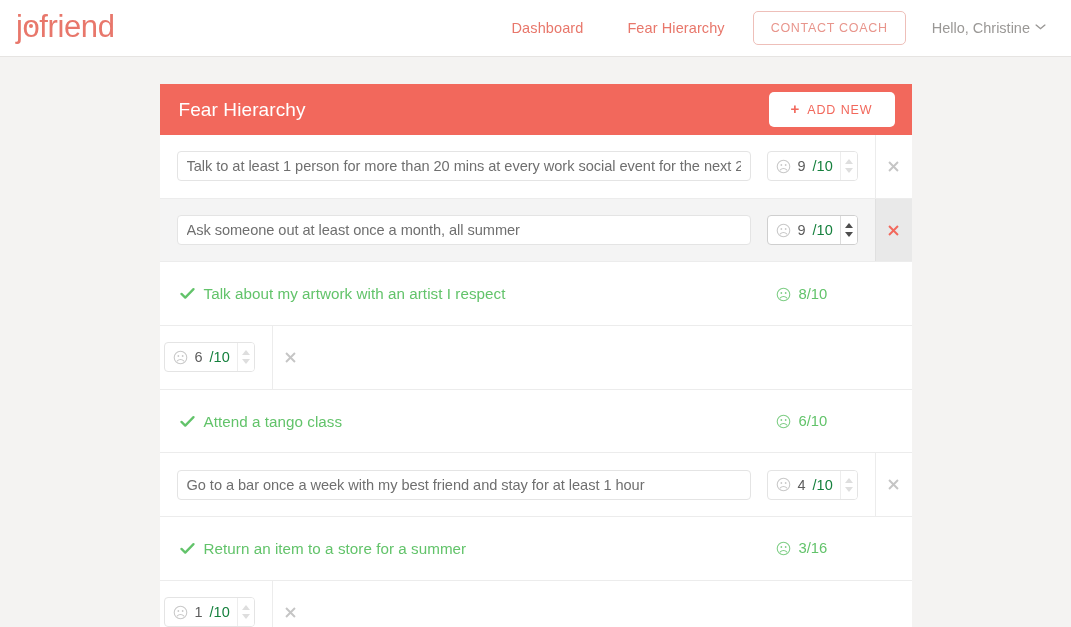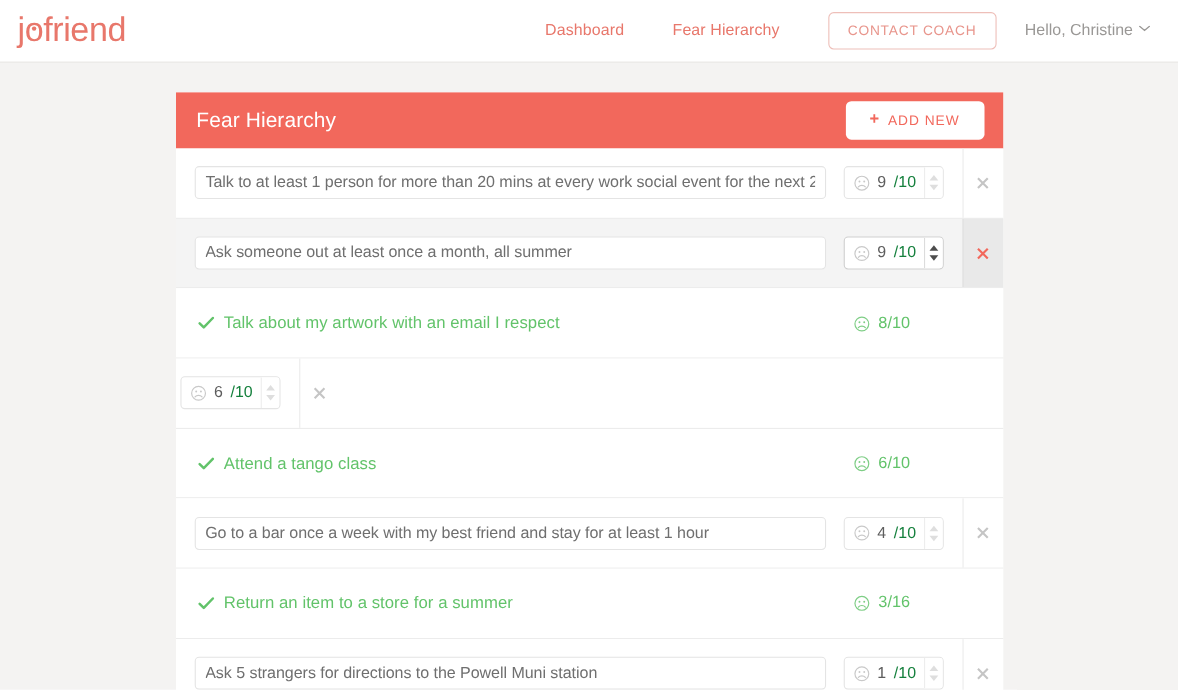--- a/index.html
+++ b/index.html
@@ -75,21 +75,21 @@
 
   .contact-coach {
     font-size: 12.5px;
     color: #e8958c;
     border: 1px solid #eebfb9;
     border-radius: 5px;
     padding: 9px 17px;
     letter-spacing: 0.7px;
     background: #fff;
     cursor: pointer;
-    margin-left: 22px;
+    margin-left: 6px;
     white-space: nowrap;
     font-family: "Liberation Sans", sans-serif;
   }
 
   .hello-user {
     font-size: 14.5px;
     color: #9a9896;
     margin-left: 26px;
     cursor: pointer;
     white-space: nowrap;
@@ -386,21 +386,21 @@
       </svg>
     </div>
   </div>
 
   <div class="row">
     <div class="row-main">
       <div class="goal-done">
         <svg class="check-icon" viewBox="0 0 16 16" aria-hidden="true">
           <path d="M1.6 8.4 L5.6 12.4 L14.4 3.3" fill="none" stroke="#62c36a" stroke-width="2.4" stroke-linecap="round" stroke-linejoin="round"></path>
         </svg>
-        <span>Talk about my artwork with an email I respect</span>
+        <span>Talk about my artwork with an artist I respect</span>
       </div>
     </div>
     <div class="rating-cell">
       <div class="rating-static">
         <span>
           <svg class="face-icon" viewBox="0 0 16 16" aria-hidden="true">
             <circle cx="8" cy="8" r="6.7" fill="none" stroke="#7fce86" stroke-width="1.15"></circle>
             <circle cx="5.7" cy="6.4" r="0.95" fill="#7fce86"></circle>
             <circle cx="10.3" cy="6.4" r="0.95" fill="#7fce86"></circle>
             <path d="M4.6 11.6 C6.2 9.6 9.8 9.6 11.4 11.6" fill="none" stroke="#7fce86" stroke-width="1.15" stroke-linecap="round"></path>
@@ -515,23 +515,20 @@
             <path d="M4.6 11.6 C6.2 9.6 9.8 9.6 11.4 11.6" fill="none" stroke="#7fce86" stroke-width="1.15" stroke-linecap="round"></path>
           </svg>
         </span>
         <span>3/16</span>
       </div>
     </div>
     <div class="del-cell blank"></div>
   </div>
 
   <div class="row">
-    <div class="row-main">
-      <input class="goal-input" type="text" placeholder="Enter a new fear" value="Ask 5 strangers for directions to the Powell Muni station" style="">
-    </div>
     <div class="rating-cell">
       <div class="num-box">
         <div class="num-field">
           <span class="face-icon-wrap">
             <svg class="face-icon" viewBox="0 0 16 16" aria-hidden="true">
               <circle cx="8" cy="8" r="6.7" fill="none" stroke="#c9c9c9" stroke-width="1.15"></circle>
               <circle cx="5.7" cy="6.4" r="0.95" fill="#c9c9c9"></circle>
               <circle cx="10.3" cy="6.4" r="0.95" fill="#c9c9c9"></circle>
               <path d="M4.6 11.6 C6.2 9.6 9.8 9.6 11.4 11.6" fill="none" stroke="#c9c9c9" stroke-width="1.15" stroke-linecap="round"></path>
             </svg>

